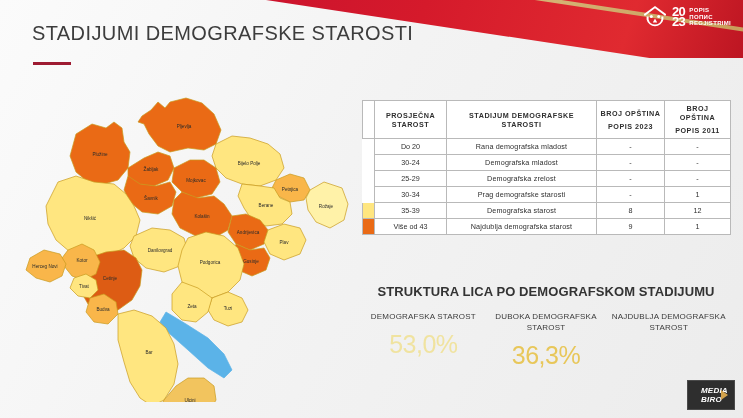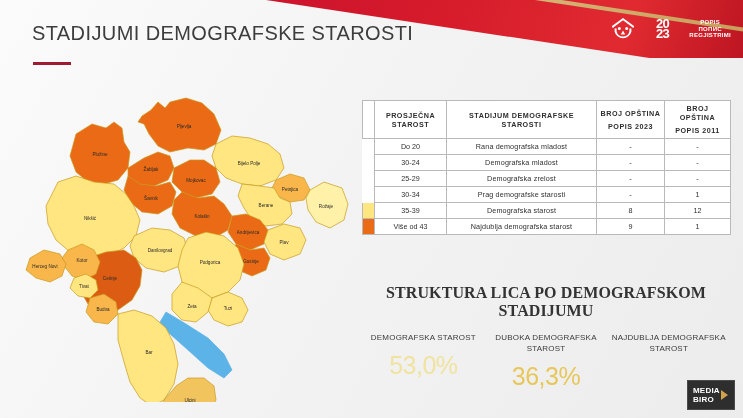--- a/index.html
+++ b/index.html
@@ -25,21 +25,21 @@
   }
   .banner-gold {
     position:absolute; top:32px; right:-30px;
     width:560px; height:4px;
     background: linear-gradient(90deg,#b9884a 0%,#d8b87a 50%,#c79b57 100%);
     transform: rotate(8.6deg);
     transform-origin: 100% 50%;
   }
 
   
-  .logo { position:absolute; top:16px; right:12px; display:flex; align-items:center; gap:20px; z-index:6;text-align:center; }
+  .logo { position:absolute; top:4px; right:12px; display:flex; align-items:center; gap:4px; z-index:6; }
   .logo-house { width:26px; height:26px; position:relative; }
   .logo-house svg { display:block; }
   .logo-year { color:#fff; font-weight:bold; font-size:13px; line-height:10px; letter-spacing:-0.5px; }
   .logo-year div { display:block; }
   .logo-words { color:#fff; font-size:6px; font-weight:bold; line-height:6.5px; letter-spacing:0.3px; }
 
   
   .page-title {
     position:absolute; top:22px; left:32px;
     font-size:20px; color:#3d3d3d; letter-spacing:0.4px;
@@ -63,32 +63,32 @@
   table.dtable th { font-weight:bold; letter-spacing:0.5px; line-height:9px; }
   th.c-old, td.c-old { color:#adadad; border-color:#cfcfcf; }
   td.desc { text-align:left; padding-left:6px; letter-spacing:0.15px; }
   td.swatch { padding:0; width:12px; border-left:1px solid #b9b9b9; }
   th.swatch-h { padding:0; width:12px; border:none; background:transparent; }
   .hdr-sub { display:block; margin-top:4px; }
   tr.rule-top td { border-top:1.6px solid #6f6f6f; }
 
   
   .struct { position:absolute; top:284px; left:362px; width:368px; text-align:center; }
-  .struct-title { font-size:16px; font-weight:bold; color:#333; letter-spacing:0.1px;font-family:Liberation Serif, serif; }
+  .struct-title { font-size:13px; font-weight:bold; color:#333; letter-spacing:0.1px; }
   .struct-cols { display:flex; margin-top:12px; }
   .struct-col { flex:1; }
   .struct-lbl { font-size:8px; color:#3a3a3a; line-height:11px; letter-spacing:0.2px; }
   .struct-val { margin-top:8px; font-size:25px; font-weight:normal; letter-spacing:-0.5px; }
 
   
   .mbiro {
     position:absolute; right:8px; bottom:8px;
     width:48px; height:30px; background:#2e2e2e;
     display:flex; flex-direction:column; justify-content:center;
-    padding-left:5px; border:1px solid #4a4a4a;
+    padding-left:13px; border:1px solid #4a4a4a;font-style:italic;
   }
   .mbiro-t { color:#fff; font-size:8px; font-weight:bold; line-height:9px; letter-spacing:0.2px; }
   .mbiro-play {
     position:absolute; right:6px; bottom:9px;
     width:0;height:0;border-left:7px solid #d2a24c;
     border-top:5px solid transparent;border-bottom:5px solid transparent;
   }
 </style>
 </head>
 <body>

